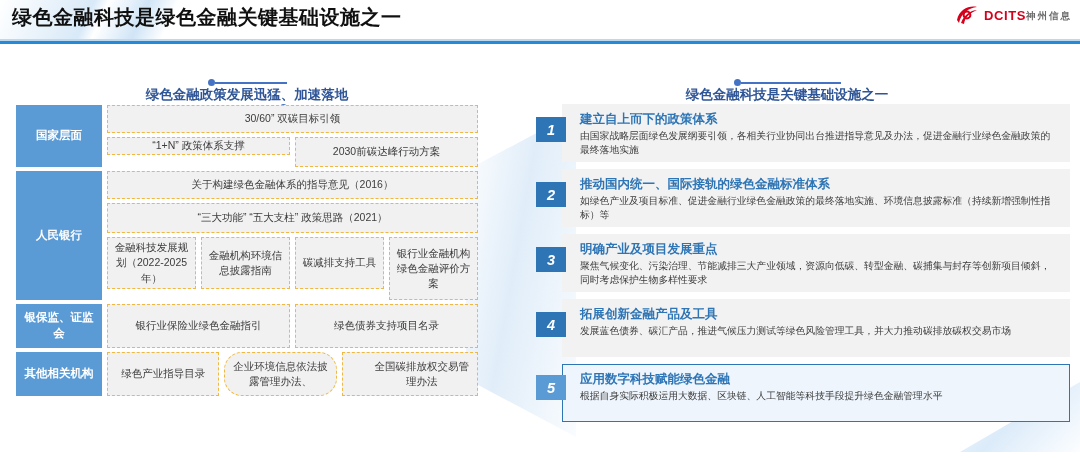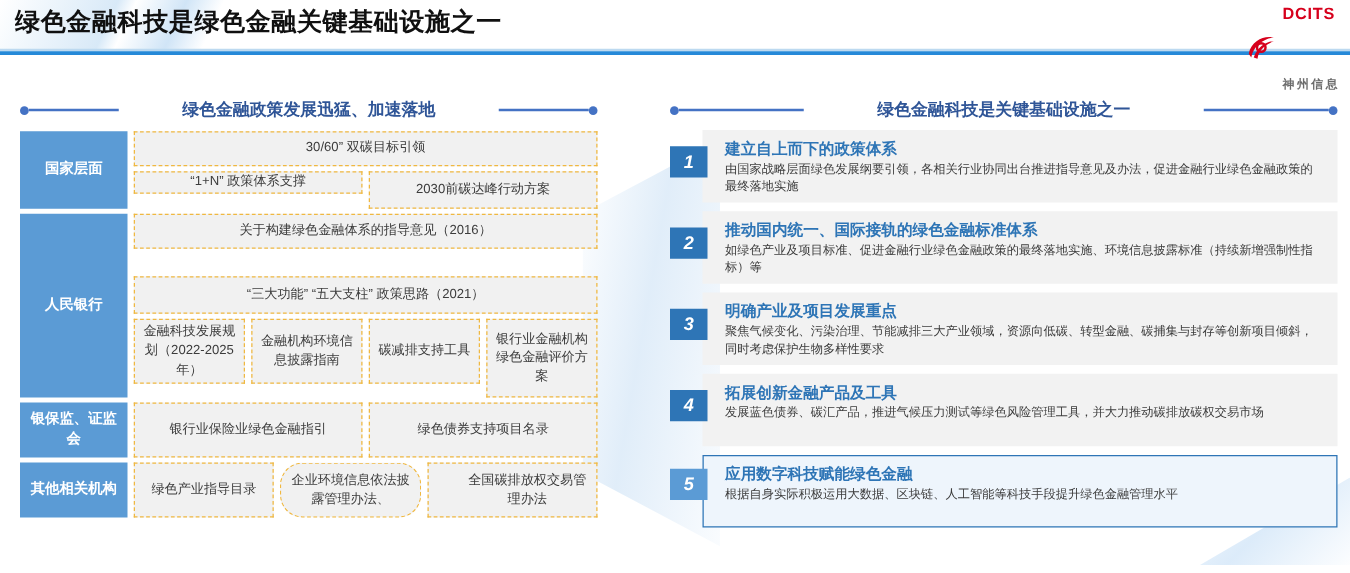--- a/index.html
+++ b/index.html
@@ -28,48 +28,48 @@
     background:#2589d8;
   }
   .title-rule-soft {
     position:absolute; left:0; top:39px; width:1080px; height:2px;
     background:#bcd9f0;
   }
 
   
   .logo { position:absolute; right:8px; top:4px; display:flex; align-items:center; gap:5px; }
   .logo-mark { width:24px; height:22px; position:relative; }
-  .logo-txt { display:flex; flex-direction:column; line-height:1;gap:44px; }
+  .logo-txt { display:flex; flex-direction:row; line-height:1; }
   .logo-en { font-size:13px; font-weight:bold; color:#d6001c; letter-spacing:.6px; }
   .logo-cn { font-size:9.5px; font-weight:bold; color:#6b6b6b; letter-spacing:2px; margin-top:2px;}
 
   
   .wedge {
     position:absolute; left:466px; top:112px; width:110px; height:325px;
     background: linear-gradient(100deg, rgba(222,236,249,.0) 0%, rgba(219,234,248,.85) 45%, rgba(234,243,252,.25) 100%);
     clip-path: polygon(0% 18%, 100% 0%, 100% 100%, 0% 82%);
     pointer-events:none;
   }
   .wedge2 {
     position:absolute; left:960px; top:352px; width:120px; height:100px;
     background: linear-gradient(135deg, rgba(226,238,250,.0) 0%, rgba(216,233,249,.9) 55%, rgba(240,247,253,.2) 100%);
     clip-path: polygon(0% 100%, 100% 30%, 100% 100%);
     pointer-events:none;
   }
 
   
-  .sec-head { position:absolute; display:flex; align-items:center; }
+  .sec-head { position:absolute; display:flex; align-items:center;flex-direction:column; }
   .sec-head .line-wrap { display:flex; align-items:center; }
   .dot { width:7px; height:7px; border-radius:50%; background:#4472c4; flex:0 0 auto; }
   .bar { height:2px; background:#4472c4; }
   .sec-title {
     font-size:13.5px; font-weight:bold; color:#2f5597; white-space:nowrap;
   }
   #secHeadLeft  { left:16px;  top:79px; width:462px; justify-content:space-between; }
-  #secHeadRight { left:536px; top:79px; width:534px; justify-content:space-between; }
+  #secHeadRight { left:520px; top:79px; width:534px; justify-content:space-between; }
   #secHeadLeft  .bar { width:72px; }
   #secHeadRight .bar { width:100px; }
 
   
   .table { position:absolute; left:16px; top:105px; width:462px; }
   .trow { display:flex; margin-bottom:4px; }
   .rowlabel {
     flex:0 0 86px; background:#5b9bd5; color:#fff;
     font-size:11.5px; font-weight:bold; line-height:1.35;
     display:flex; align-items:center; justify-content:center; text-align:center;
@@ -171,21 +171,21 @@
           </div>
         </div>
       </div>
       <div class="trow">
         <div class="rowlabel">人民银行</div>
         <div class="cells">
           <div class="cellrow">
             <div class="cell h28" style="height: 28px;">关于构建绿色金融体系的指导意见（2016）</div>
           </div>
           <div class="cellrow">
-            <div class="cell h30" style="height: 30px; margin-top: 18px;">“三大功能” “五大支柱” 政策思路（2021）</div>
+            <div class="cell h30" style="height: 30px;">“三大功能” “五大支柱” 政策思路（2021）</div>
           </div>
           <div class="cellrow">
             <div class="cell h52" style="height: 52px;">金融科技发展规划（2022-2025年）</div>
             <div class="cell h52" style="height: 52px;">金融机构环境信息披露指南</div>
             <div class="cell h52" style="height: 52px;">碳减排支持工具</div>
             <div class="cell h52" style="height: 63px;">银行业金融机构绿色金融评价方案</div>
           </div>
         </div>
       </div>
       <div class="trow">

